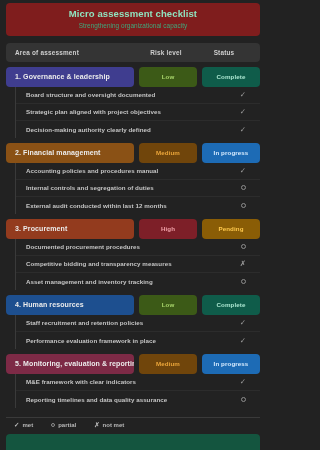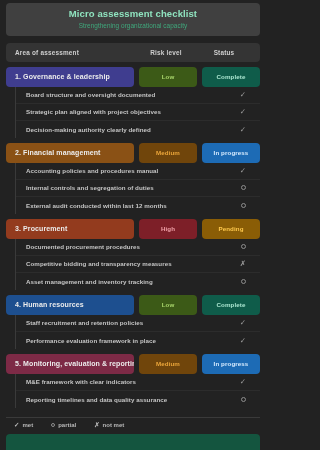--- a/index.html
+++ b/index.html
@@ -20,21 +20,21 @@
     height: 450px;
     box-sizing: border-box;
     display: flex;
     flex-direction: column;
     background: #222222;
   }
 
   
   .header {
     margin: 3px 6px 0 6px;
-    background: #404040;
+    background: #7f1d1d;
     border-radius: 4px;
     padding: 6px 6px 7px 6px;
     text-align: center;
     box-sizing: border-box;
   }
   .header-title {
     font-size: 9.5px;
     font-weight: bold;
     color: #8fe3bf;
     letter-spacing: .1px;

